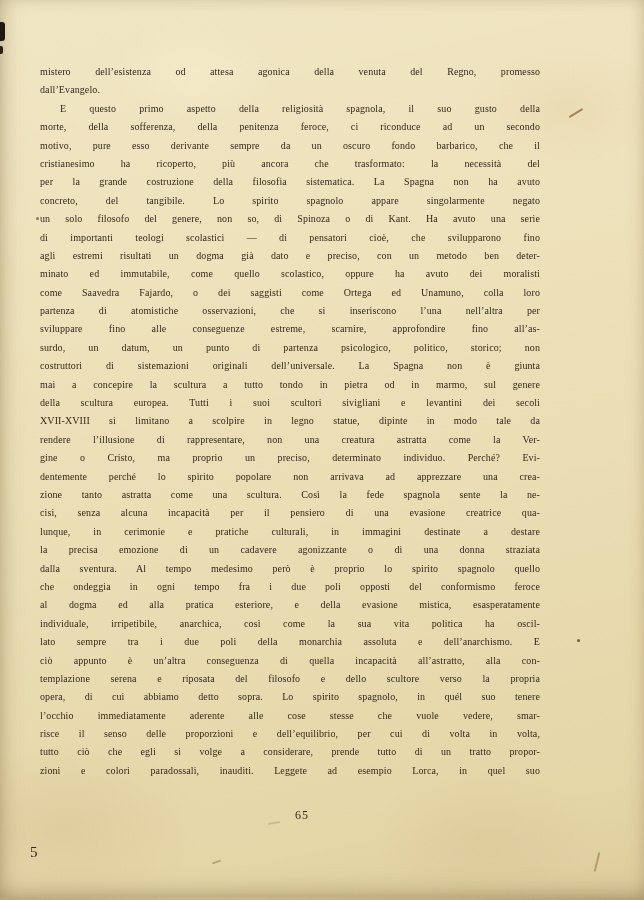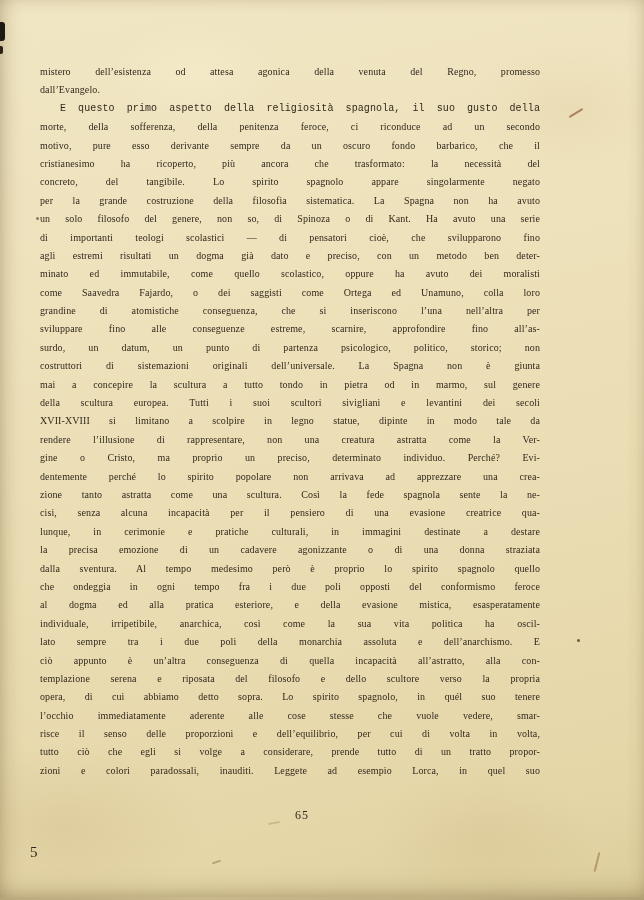--- a/index.html
+++ b/index.html
@@ -41,21 +41,21 @@
   }
   .line {
     text-align: justify;
     text-align-last: justify;
     height: 18.4px;
     overflow: hidden;
     white-space: nowrap;
     text-rendering: optimizeLegibility;
   }
   .line.para-end { text-align-last: left; }
-  .line.indent { text-indent: 20px; font-family: Liberation Mono, monospace; }
+  .line.indent { text-indent: 20px; }
   .page-number {
     position: absolute;
     left: 52px;
     top: 808px;
     width: 500px;
     text-align: center;
     font-size: 12px;
     letter-spacing: 1px;
   }
   .folio {
@@ -91,28 +91,28 @@
   <div class="speck smudge-pagenum"></div>
   <div class="speck edge-bottom-line"></div>
 
   <div class="text-block">
       <div class="line">mistero dell’esistenza od attesa agonica della venuta del Regno, promesso</div>
       <div class="line para-end">dall’Evangelo.</div>
       <div class="line indent">E questo primo aspetto della religiosità spagnola, il suo gusto della</div>
       <div class="line">morte, della sofferenza, della penitenza feroce, ci riconduce ad un secondo</div>
       <div class="line">motivo, pure esso derivante sempre da un oscuro fondo barbarico, che il</div>
       <div class="line">cristianesimo ha ricoperto, più ancora che trasformato: la necessità del</div>
+      <div class="line">per la grande costruzione della filosofia sistematica. La Spagna non ha avuto</div>
       <div class="line">concreto, del tangibile. Lo spirito spagnolo appare singolarmente negato</div>
-      <div class="line">per la grande costruzione della filosofia sistematica. La Spagna non ha avuto</div>
       <div class="line">un solo filosofo del genere, non so, di Spinoza o di Kant. Ha avuto una serie</div>
       <div class="line">di importanti teologi scolastici — di pensatori cioè, che svilupparono fino</div>
       <div class="line">agli estremi risultati un dogma già dato e preciso, con un metodo ben deter-</div>
       <div class="line">minato ed immutabile, come quello scolastico, oppure ha avuto dei moralisti</div>
       <div class="line">come Saavedra Fajardo, o dei saggisti come Ortega ed Unamuno, colla loro</div>
-      <div class="line">grandine di atomistiche conseguenza, che si inseriscono l’una nell’altra per</div>
+      <div class="line">partenza di atomistiche osservazioni, che si inseriscono l’una nell’altra per</div>
       <div class="line">sviluppare fino alle conseguenze estreme, scarnire, approfondire fino all’as-</div>
       <div class="line">surdo, un datum, un punto di partenza psicologico, politico, storico; non</div>
       <div class="line">costruttori di sistemazioni originali dell’universale. La Spagna non è giunta</div>
       <div class="line">mai a concepire la scultura a tutto tondo in pietra od in marmo, sul genere</div>
       <div class="line">della scultura europea. Tutti i suoi scultori sivigliani e levantini dei secoli</div>
       <div class="line">XVII-XVIII si limitano a scolpire in legno statue, dipinte in modo tale da</div>
       <div class="line">rendere l’illusione di rappresentare, non una creatura astratta come la Ver-</div>
       <div class="line">gine o Cristo, ma proprio un preciso, determinato individuo. Perché? Evi-</div>
       <div class="line">dentemente perché lo spirito popolare non arrivava ad apprezzare una crea-</div>
       <div class="line">zione tanto astratta come una scultura. Così la fede spagnola sente la ne-</div>

